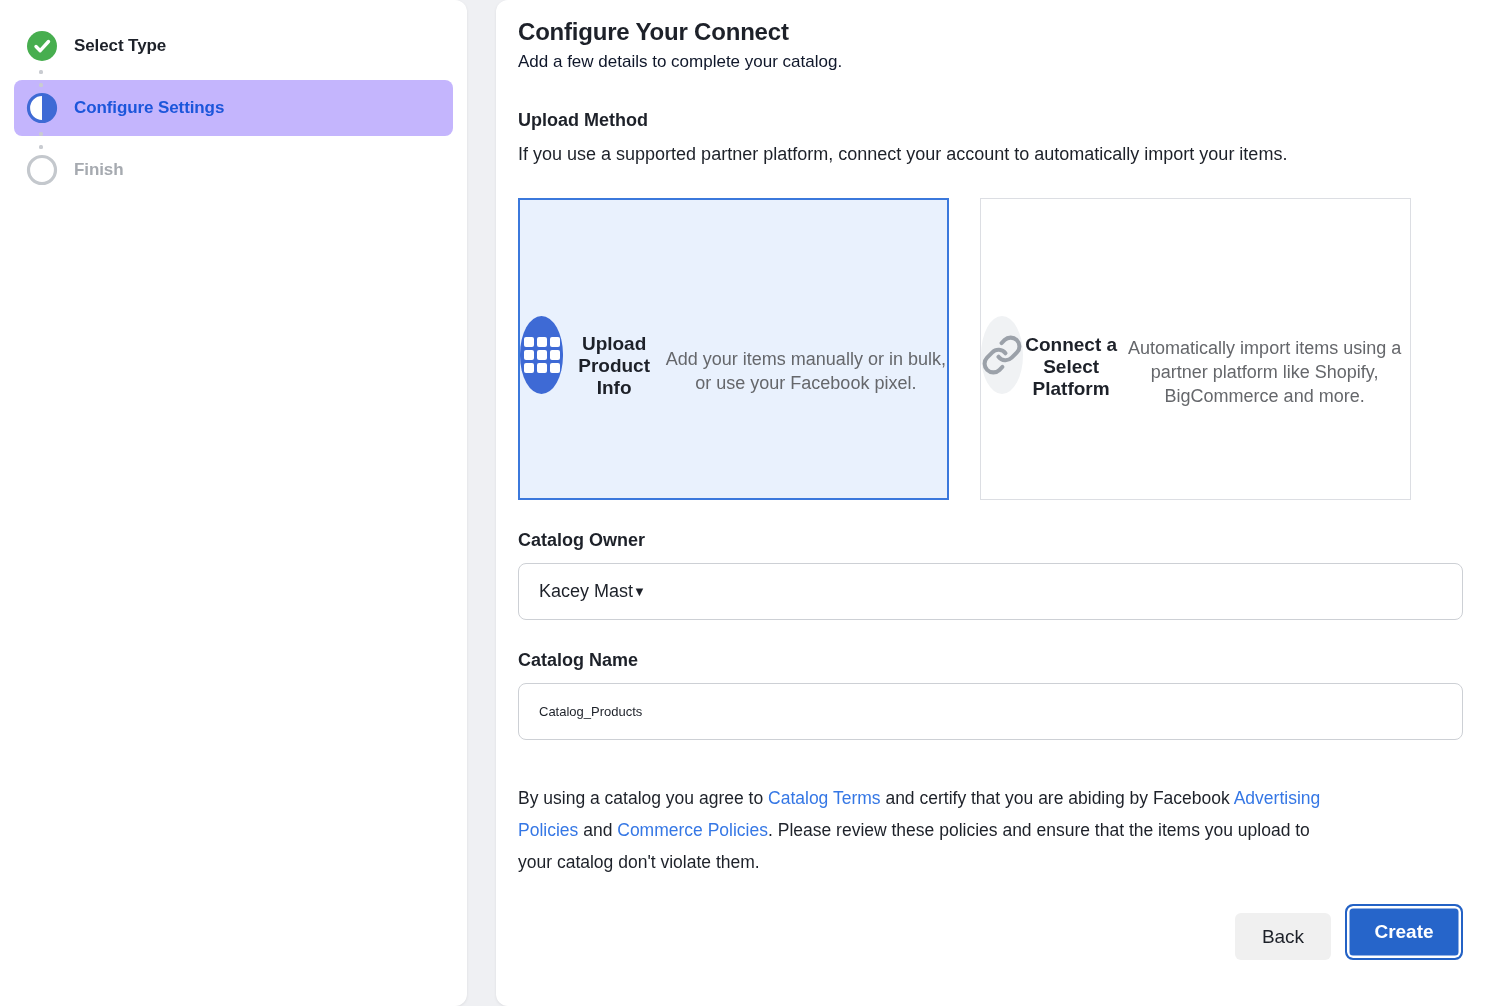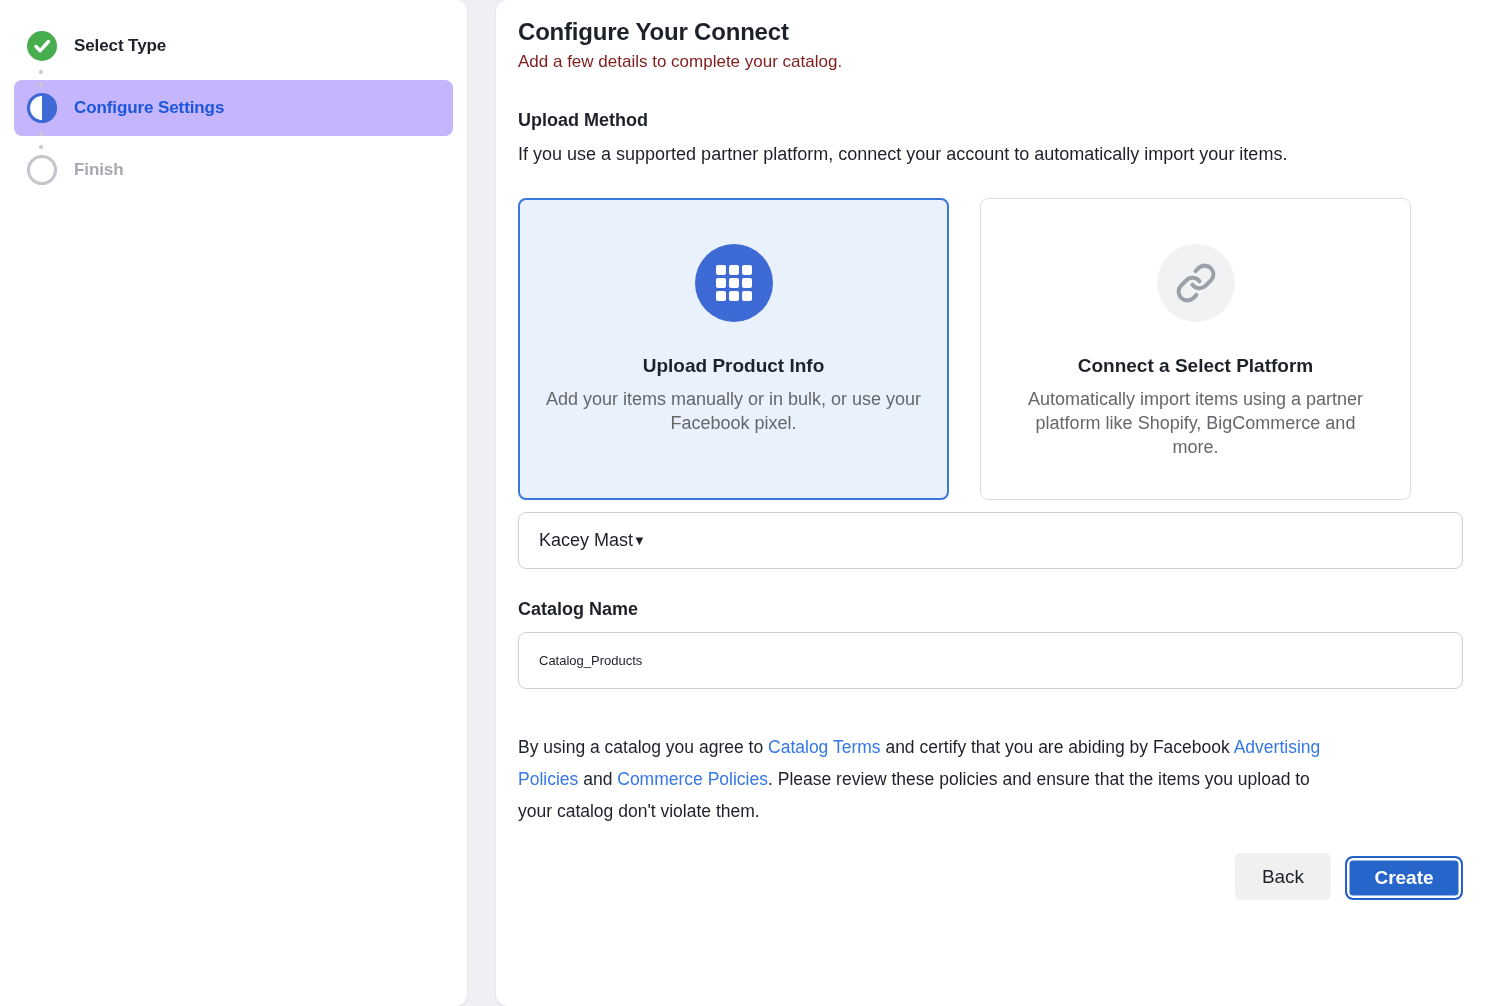--- a/index.html
+++ b/index.html
@@ -31,29 +31,29 @@
   .step-row.done .step-label { color: #1D2129; }
   .step-row.active .step-label { color: #1C56DB; }
   .step-row.todo .step-label { color: #A6AAB0; }
   .connector-dot {
     position: absolute; left: 39px; width: 4px; height: 4px;
     border-radius: 1.5px; background: #C9CCD1; z-index: 2;
   }
 
   
   .page-title { font-size: 24px; font-weight: bold; color: #1D2129; letter-spacing: -0.2px; }
-  .page-subtitle { font-size: 17px; margin-top: 6px; color: #7f1d1d; }
+  .page-subtitle { font-size: 17px; margin-top: 6px; color: #0f172a; }
   .section-label { font-size: 18px; font-weight: bold; margin-top: 38px; color: #1D2129; }
   .section-desc { font-size: 18px; line-height: 31px; margin-top: 8px; max-width: 790px; color: #1D2129; }
 
   .cards-row { display: flex; gap: 31px; margin-top: 28px; }
   .method-card {
-    width: 431px; height: 302px; border-radius: 8px;
+    width: 431px; height: 302px; border-radius: 0;
     border: 1px solid #DCDEE3; background: #FFFFFF;
-    display: flex; flex-direction: column; align-items: center;
+    display: flex; flex-direction: row; align-items: center;
     padding-top: 45px; cursor: pointer; text-align: center;
   }
   .method-card.selected { background: #E9F1FD; border: 2px solid #3B78DC; padding-top: 44px; }
   .card-circle {
     width: 78px; height: 78px; border-radius: 50%;
     display: flex; align-items: center; justify-content: center;
     margin-bottom: 33px;
   }
   .card-circle.blue { background: #3E6AD5; }
   .card-circle.gray { background: #F0F2F4; }
@@ -80,21 +80,21 @@
   .policy-link { color: #3577E5; text-decoration: none; cursor: pointer; }
 
   .footer { display: flex; justify-content: flex-end; align-items: flex-end; gap: 14px; margin-top: 26px; width: 945px; }
   .back-btn {
     min-width: 96px; height: 47px; padding: 0 24px;
     background: #F0F0F0; border: none; border-radius: 6px;
     font-size: 19px; color: #1D2129; cursor: pointer;
     font-family: "Liberation Sans", sans-serif;
   }
   .create-btn {
-    min-width: 118px; height: 44px; padding: 0 26px;
+    min-width: 118px; height: 56px; padding: 0 26px;
     background: #2665CA; border: 2px solid #2462C5; border-radius: 8px;
     box-shadow: inset 0 0 0 2.5px #FFFFFF;
     font-size: 19px; font-weight: bold; color: #FFFFFF; cursor: pointer;
     font-family: "Liberation Sans", sans-serif;
   }
 </style>
 </head>
 <body>
 
 <div class="panel sidebar-panel">
@@ -174,20 +174,21 @@
           <path d="M10 13a5 5 0 0 0 7.54.54l3-3a5 5 0 0 0-7.07-7.07l-1.72 1.71"></path>
           <path d="M14 11a5 5 0 0 0-7.54-.54l-3 3a5 5 0 0 0 7.07 7.07l1.71-1.71"></path>
         </svg>
       </span>
       <div class="card-title">Connect a Select Platform</div>
       <div class="card-desc">Automatically import items using a partner platform like Shopify, BigCommerce and more.</div>
     </div>
 
   </div>
 
+  <div class="field-label">Catalog Owner</div>
   <div class="field-box select-box">
     <span>Kacey Mast</span>
     <span class="caret">▼</span>
   </div>
 
   <div class="field-label">Catalog Name</div>
   <div class="field-box">
     <input class="text-input" type="text" value="Catalog_Products" style="">
   </div>
 

